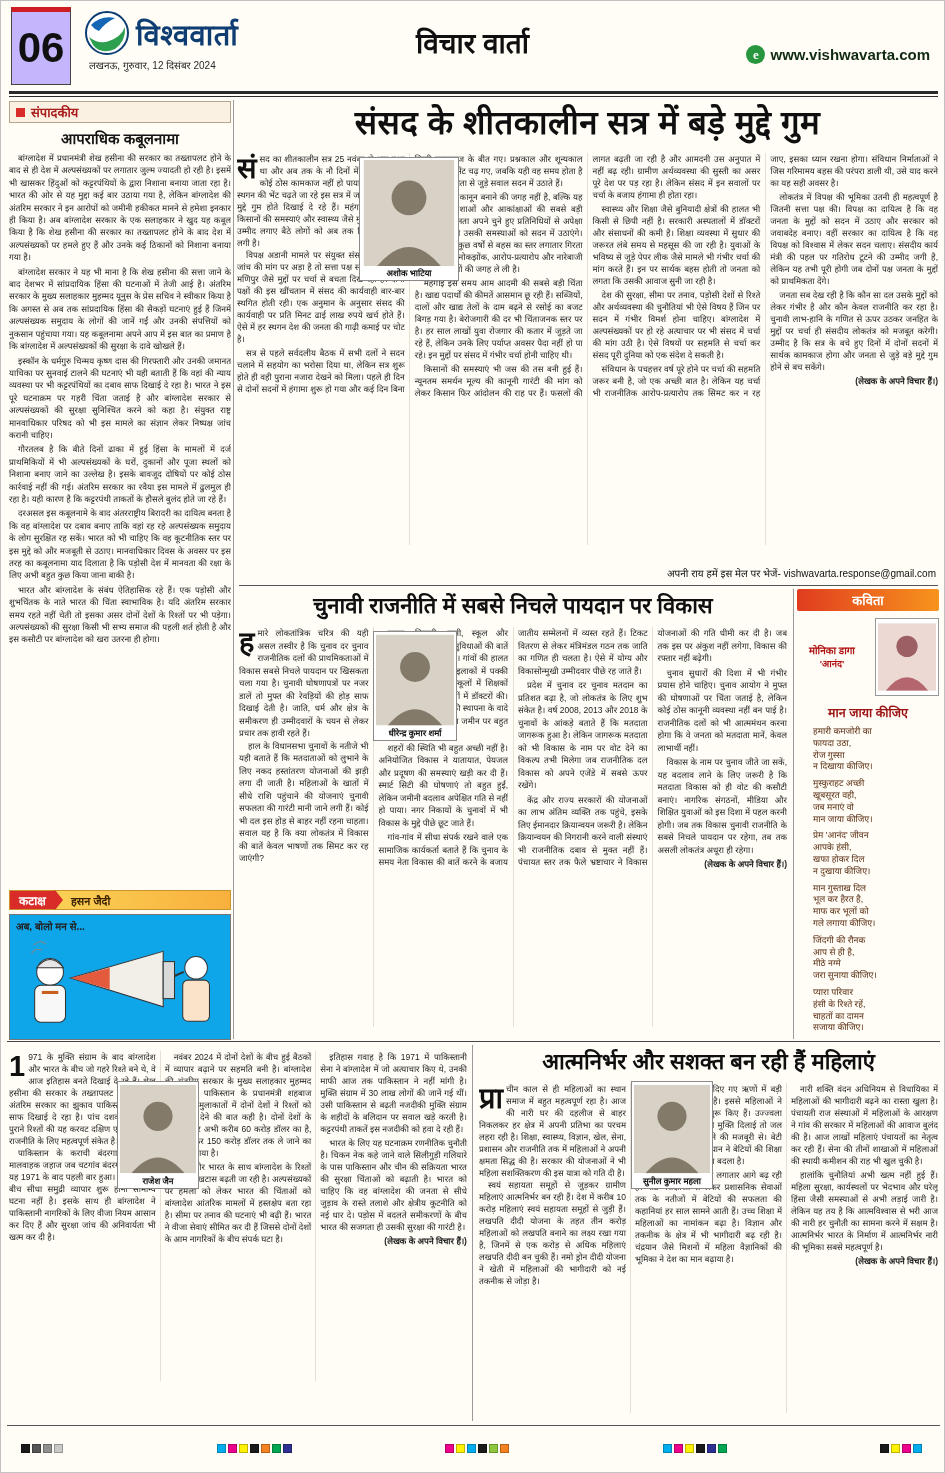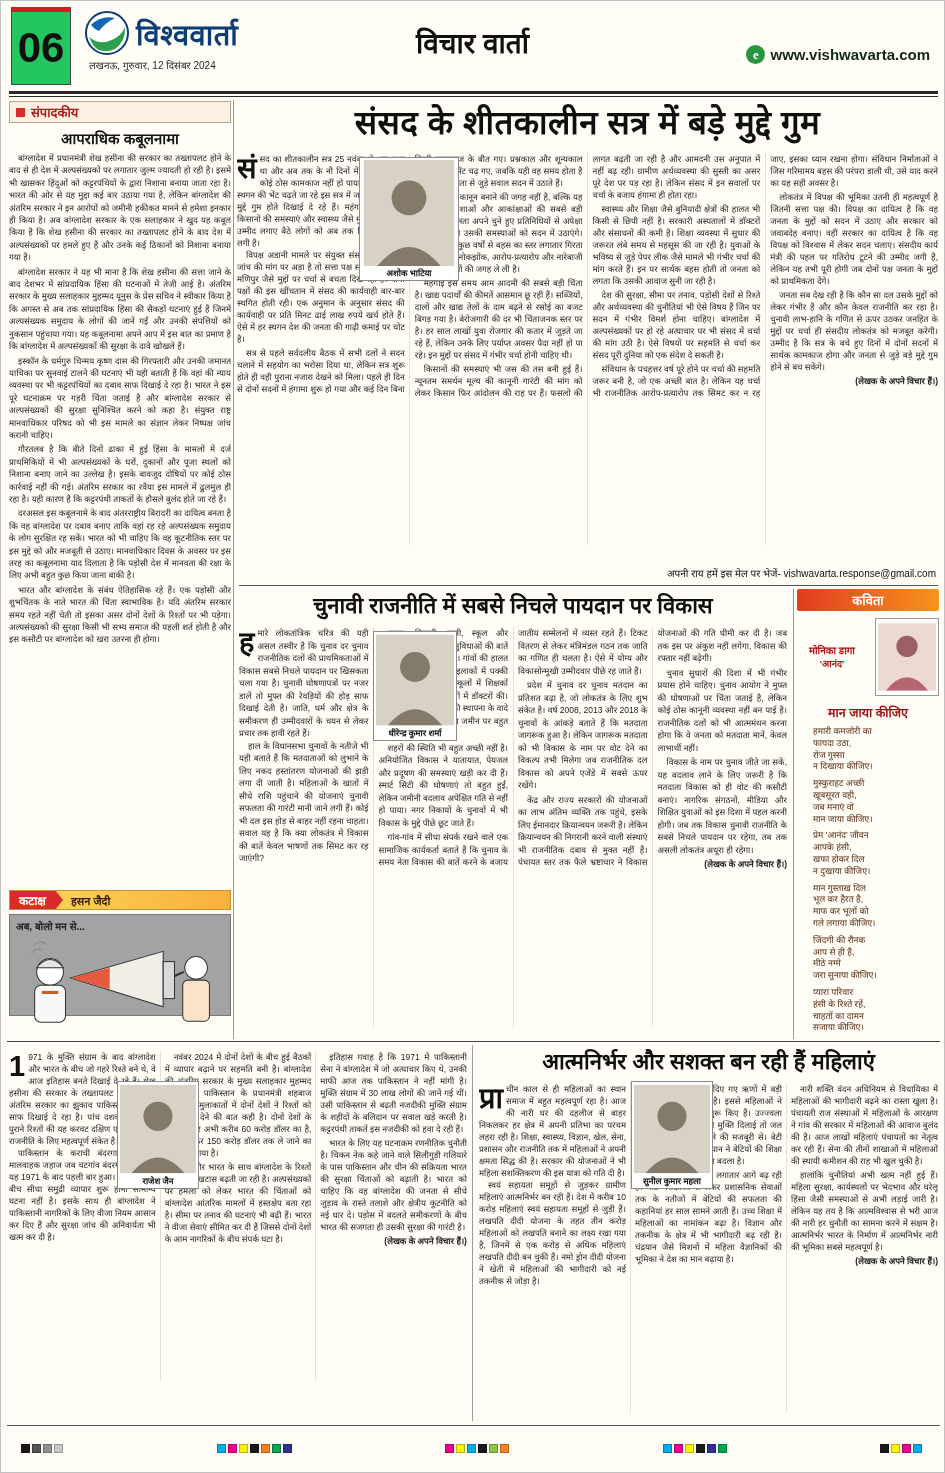--- a/index.html
+++ b/index.html
@@ -1,21 +1,21 @@
 <!DOCTYPE html>
 <html lang="hi"><head>
 <meta charset="utf-8">
 <style>
   *{margin:0;padding:0;box-sizing:border-box;}
   body{background:#d9d9d9;font-family:"Liberation Sans","DejaVu Sans",sans-serif;}
   #page{position:relative;width:945px;height:1473px;margin:0 auto;background:#fffdf6;overflow:hidden;border:1px solid #c2c2c2;}
 
   
   .pgnum{position:absolute;left:10px;top:6px;width:60px;height:78px;border:1.5px solid #444;border-top:5px solid #cf1d24;
-         display:flex;align-items:center;justify-content:center;font-size:42px;font-weight:bold;color:#101010;background:#22c55e;}
+         display:flex;align-items:center;justify-content:center;font-size:42px;font-weight:bold;color:#101010;background:#c4b5fd;}
   .logo-wrap{position:absolute;left:84px;top:10px;}
   .logo-row{display:flex;align-items:center;gap:7px;}
   .mast{font-size:29px;font-weight:bold;color:#0e3d73;letter-spacing:0.5px;text-align:center;}
   .dateline{font-size:10px;color:#2a2a2a;margin-top:3px;padding-left:4px;}
   .sect-title{position:absolute;left:50%;transform:translateX(-50%);top:22px;font-size:28px;font-weight:bold;color:#0f0f0f;}
   .site{position:absolute;right:14px;top:44px;display:flex;align-items:center;gap:5px;font-size:15px;font-weight:bold;color:#102a12;}
   .elogo{width:19px;height:19px;border-radius:50%;background:#27963f;color:#fff;display:inline-flex;align-items:center;justify-content:center;
          font-size:13px;font-weight:bold;font-family:"Liberation Serif",serif;}
 
   
@@ -45,21 +45,21 @@
           font-size:13px;font-weight:bold;color:#a81c1c;}
   .ed-sq{width:9px;height:9px;background:#d92b27;display:inline-block;}
   .ed-title{font-size:15px;font-weight:bold;text-align:center;margin:5px 0 4px;color:#141414;}
   .ed-body{height:730px;overflow:hidden;font-size:8.5px;line-height:12.4px;text-align:justify;color:#1d1d1d;}
   .ed-body div{text-indent:9px;margin-bottom:2px;}
   .kat-bar{margin-top:8px;height:20px;display:flex;align-items:center;background:linear-gradient(90deg,#fcd95b,#f8b03d);
            border:1px solid #c9922a;}
   .kat-label{background:#d92b27;color:#fff;font-size:12px;font-weight:bold;padding:2px 9px;height:100%;display:flex;align-items:center;}
   .kat-arrow{width:0;height:0;border-top:10px solid transparent;border-bottom:10px solid transparent;border-left:8px solid #d92b27;}
   .kat-artist{font-size:11px;font-weight:bold;color:#3a2100;margin-left:8px;}
-  .cartoon{margin-top:4px;border:1px solid #777;background:#a3a3a3;height:102px;position:relative;}
+  .cartoon{margin-top:4px;border:1px solid #777;background:#0ea5e9;height:126px;position:relative;}
   .cartoon-caption{position:absolute;left:6px;top:4px;font-size:10px;font-weight:bold;color:#222;z-index:2;}
 
   
   .main-art{left:236px;top:98px;width:701px;height:482px;}
   .main-art .art-body{margin-top:8px;height:392px;font-size:8.5px;line-height:12px;}
   
   .second-art{left:238px;top:588px;width:548px;height:450px;}
   .second-art .art-body{margin-top:6px;height:400px;font-size:8.5px;line-height:12.5px;}
   
   .bl-art{left:8px;top:1044px;width:458px;height:374px;}

